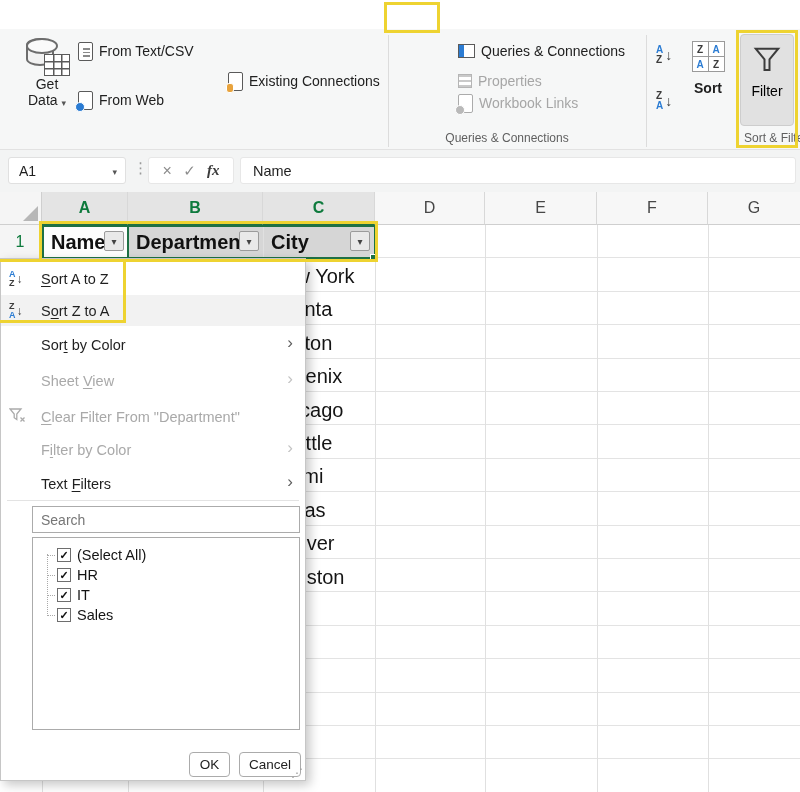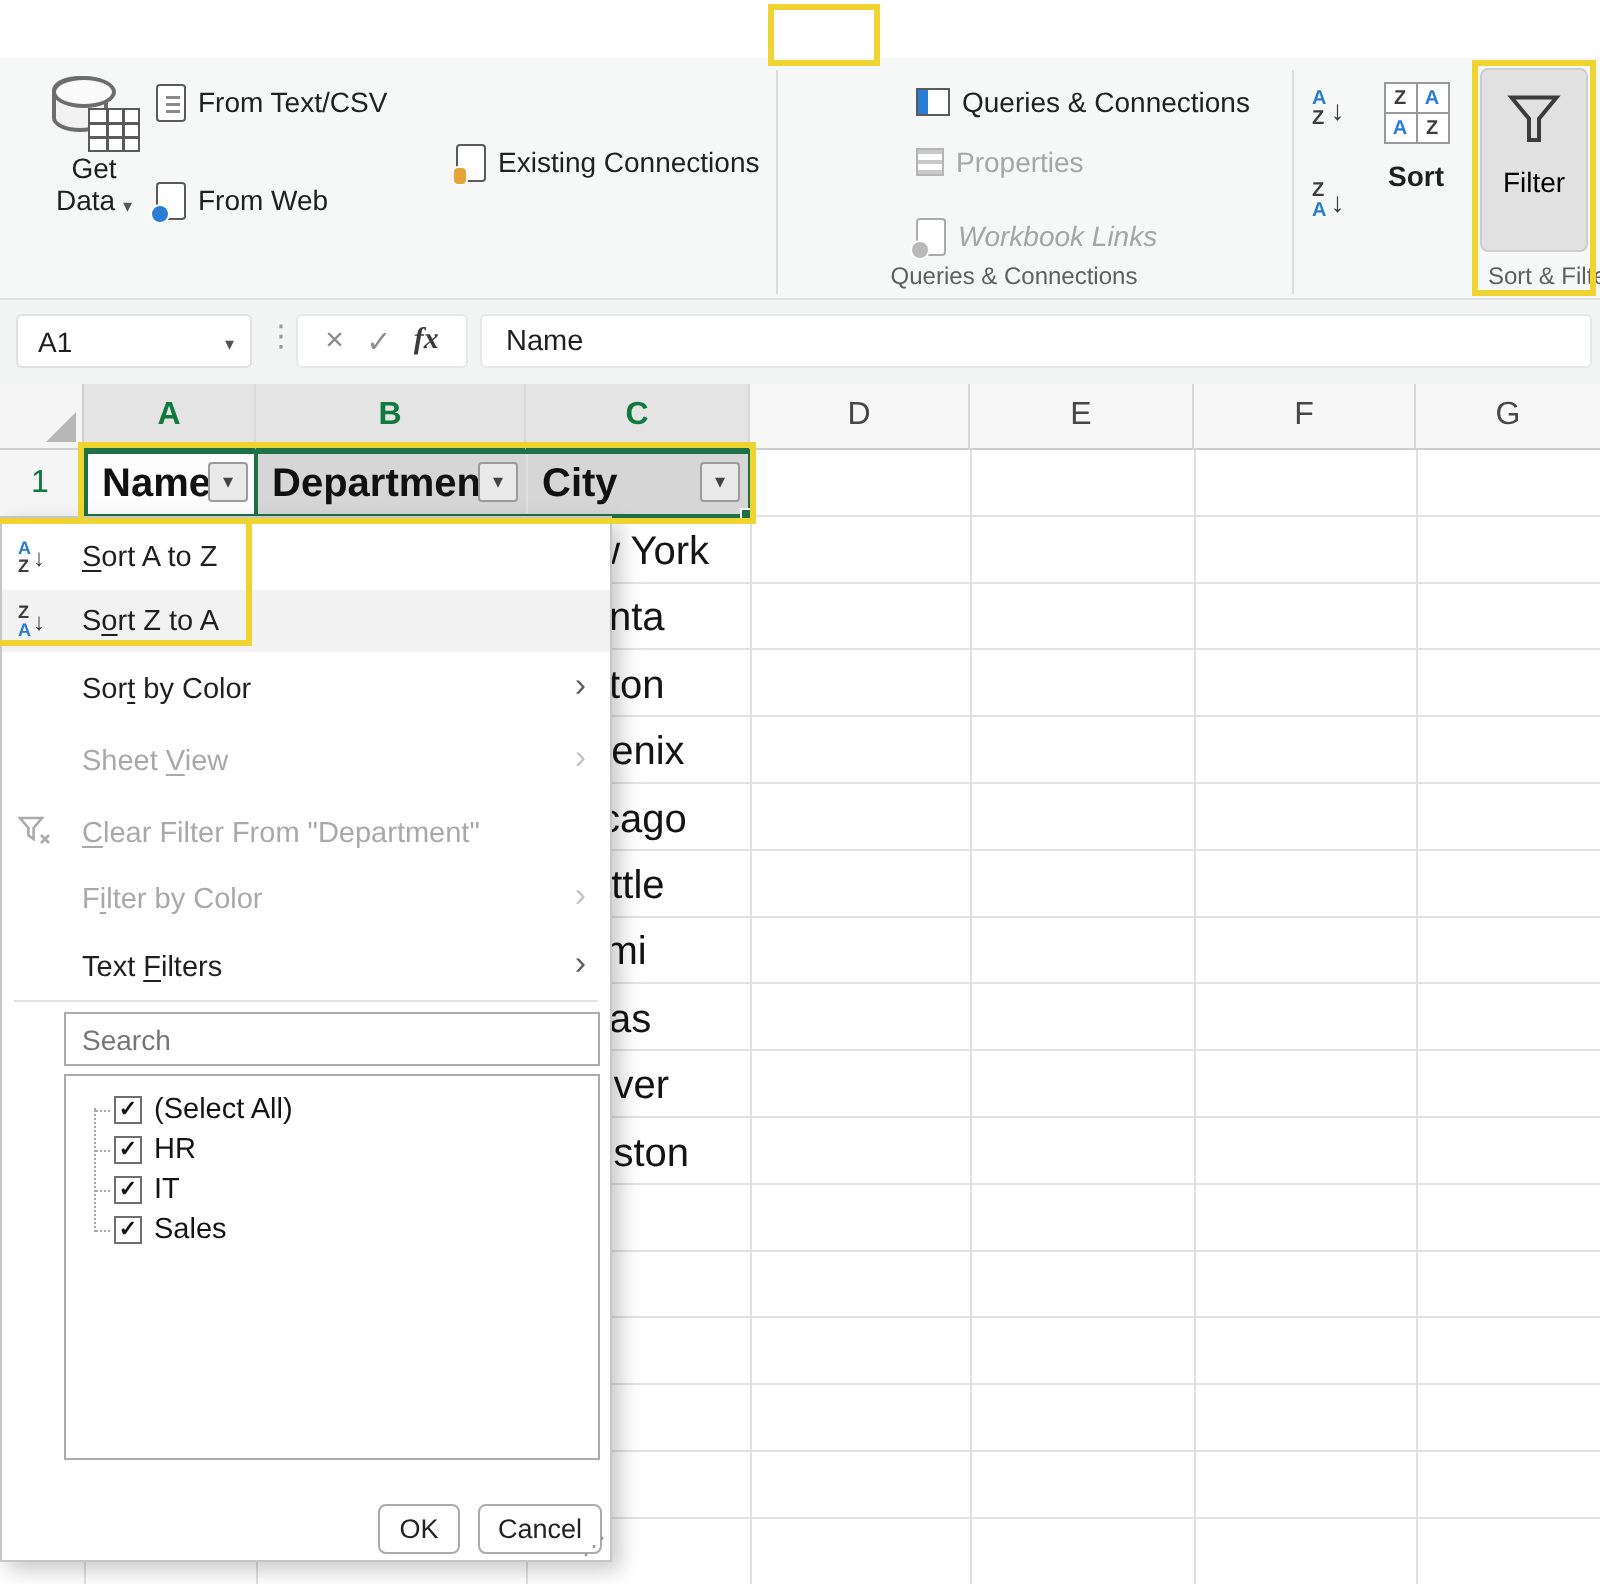--- a/index.html
+++ b/index.html
@@ -179,21 +179,21 @@
 
 
     <div class="rbn-item" style="left:458px; top:11px;">
       <span class="qc-icon"></span>
       <span>Queries &amp; Connections</span>
     </div>
     <div class="rbn-item disabled" style="left:458px; top:41px;">
       <span class="prop-icon"></span>
       <span>Properties</span>
     </div>
-    <div class="rbn-item disabled" style="left:458px; top:78px;font-style:italic;">
+    <div class="rbn-item disabled" style="left:458px; top:63px;">
       <span class="doc dim">
           <span class="badge graycirc"></span>
         </span>
       <span>Workbook Links</span>
     </div>
 
     <div class="grp-divider" style="left:646px;"></div>
     <div class="grp-label" style="left:412px; width:190px; text-align:center;">Queries &amp; Connections</div>
 
     <div class="azstack" style="position:absolute; left:656px; top:16px;">

